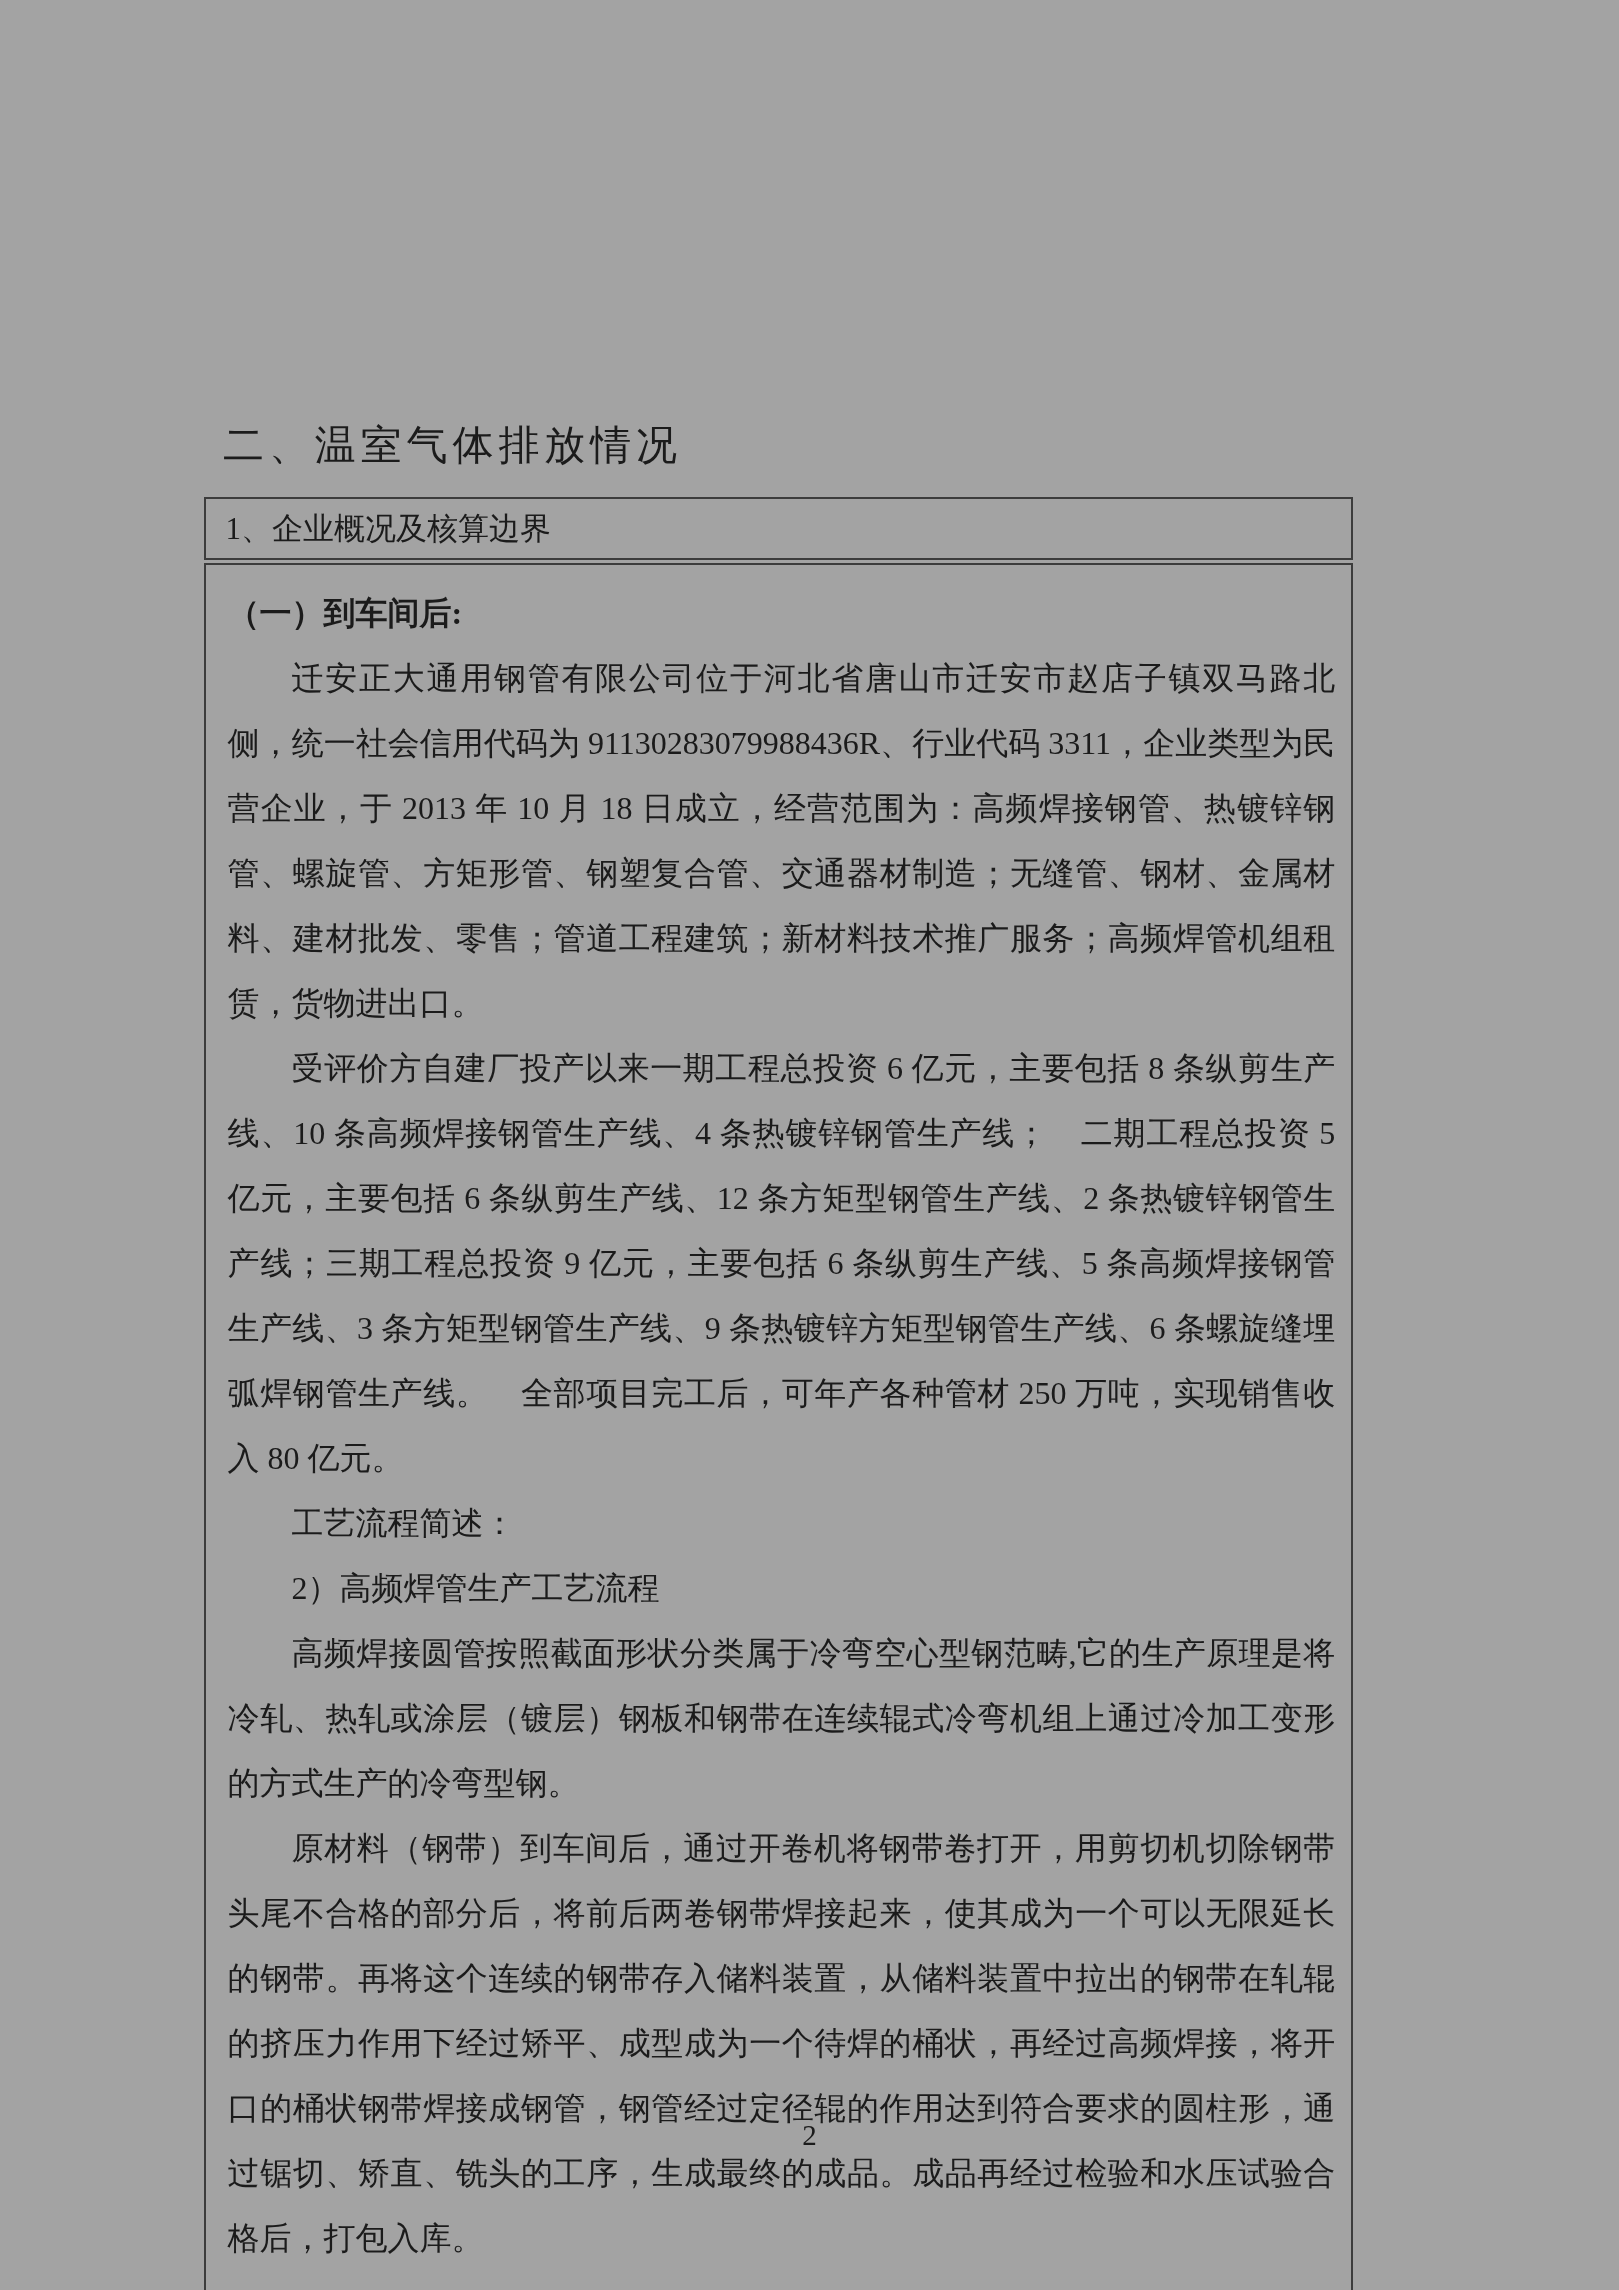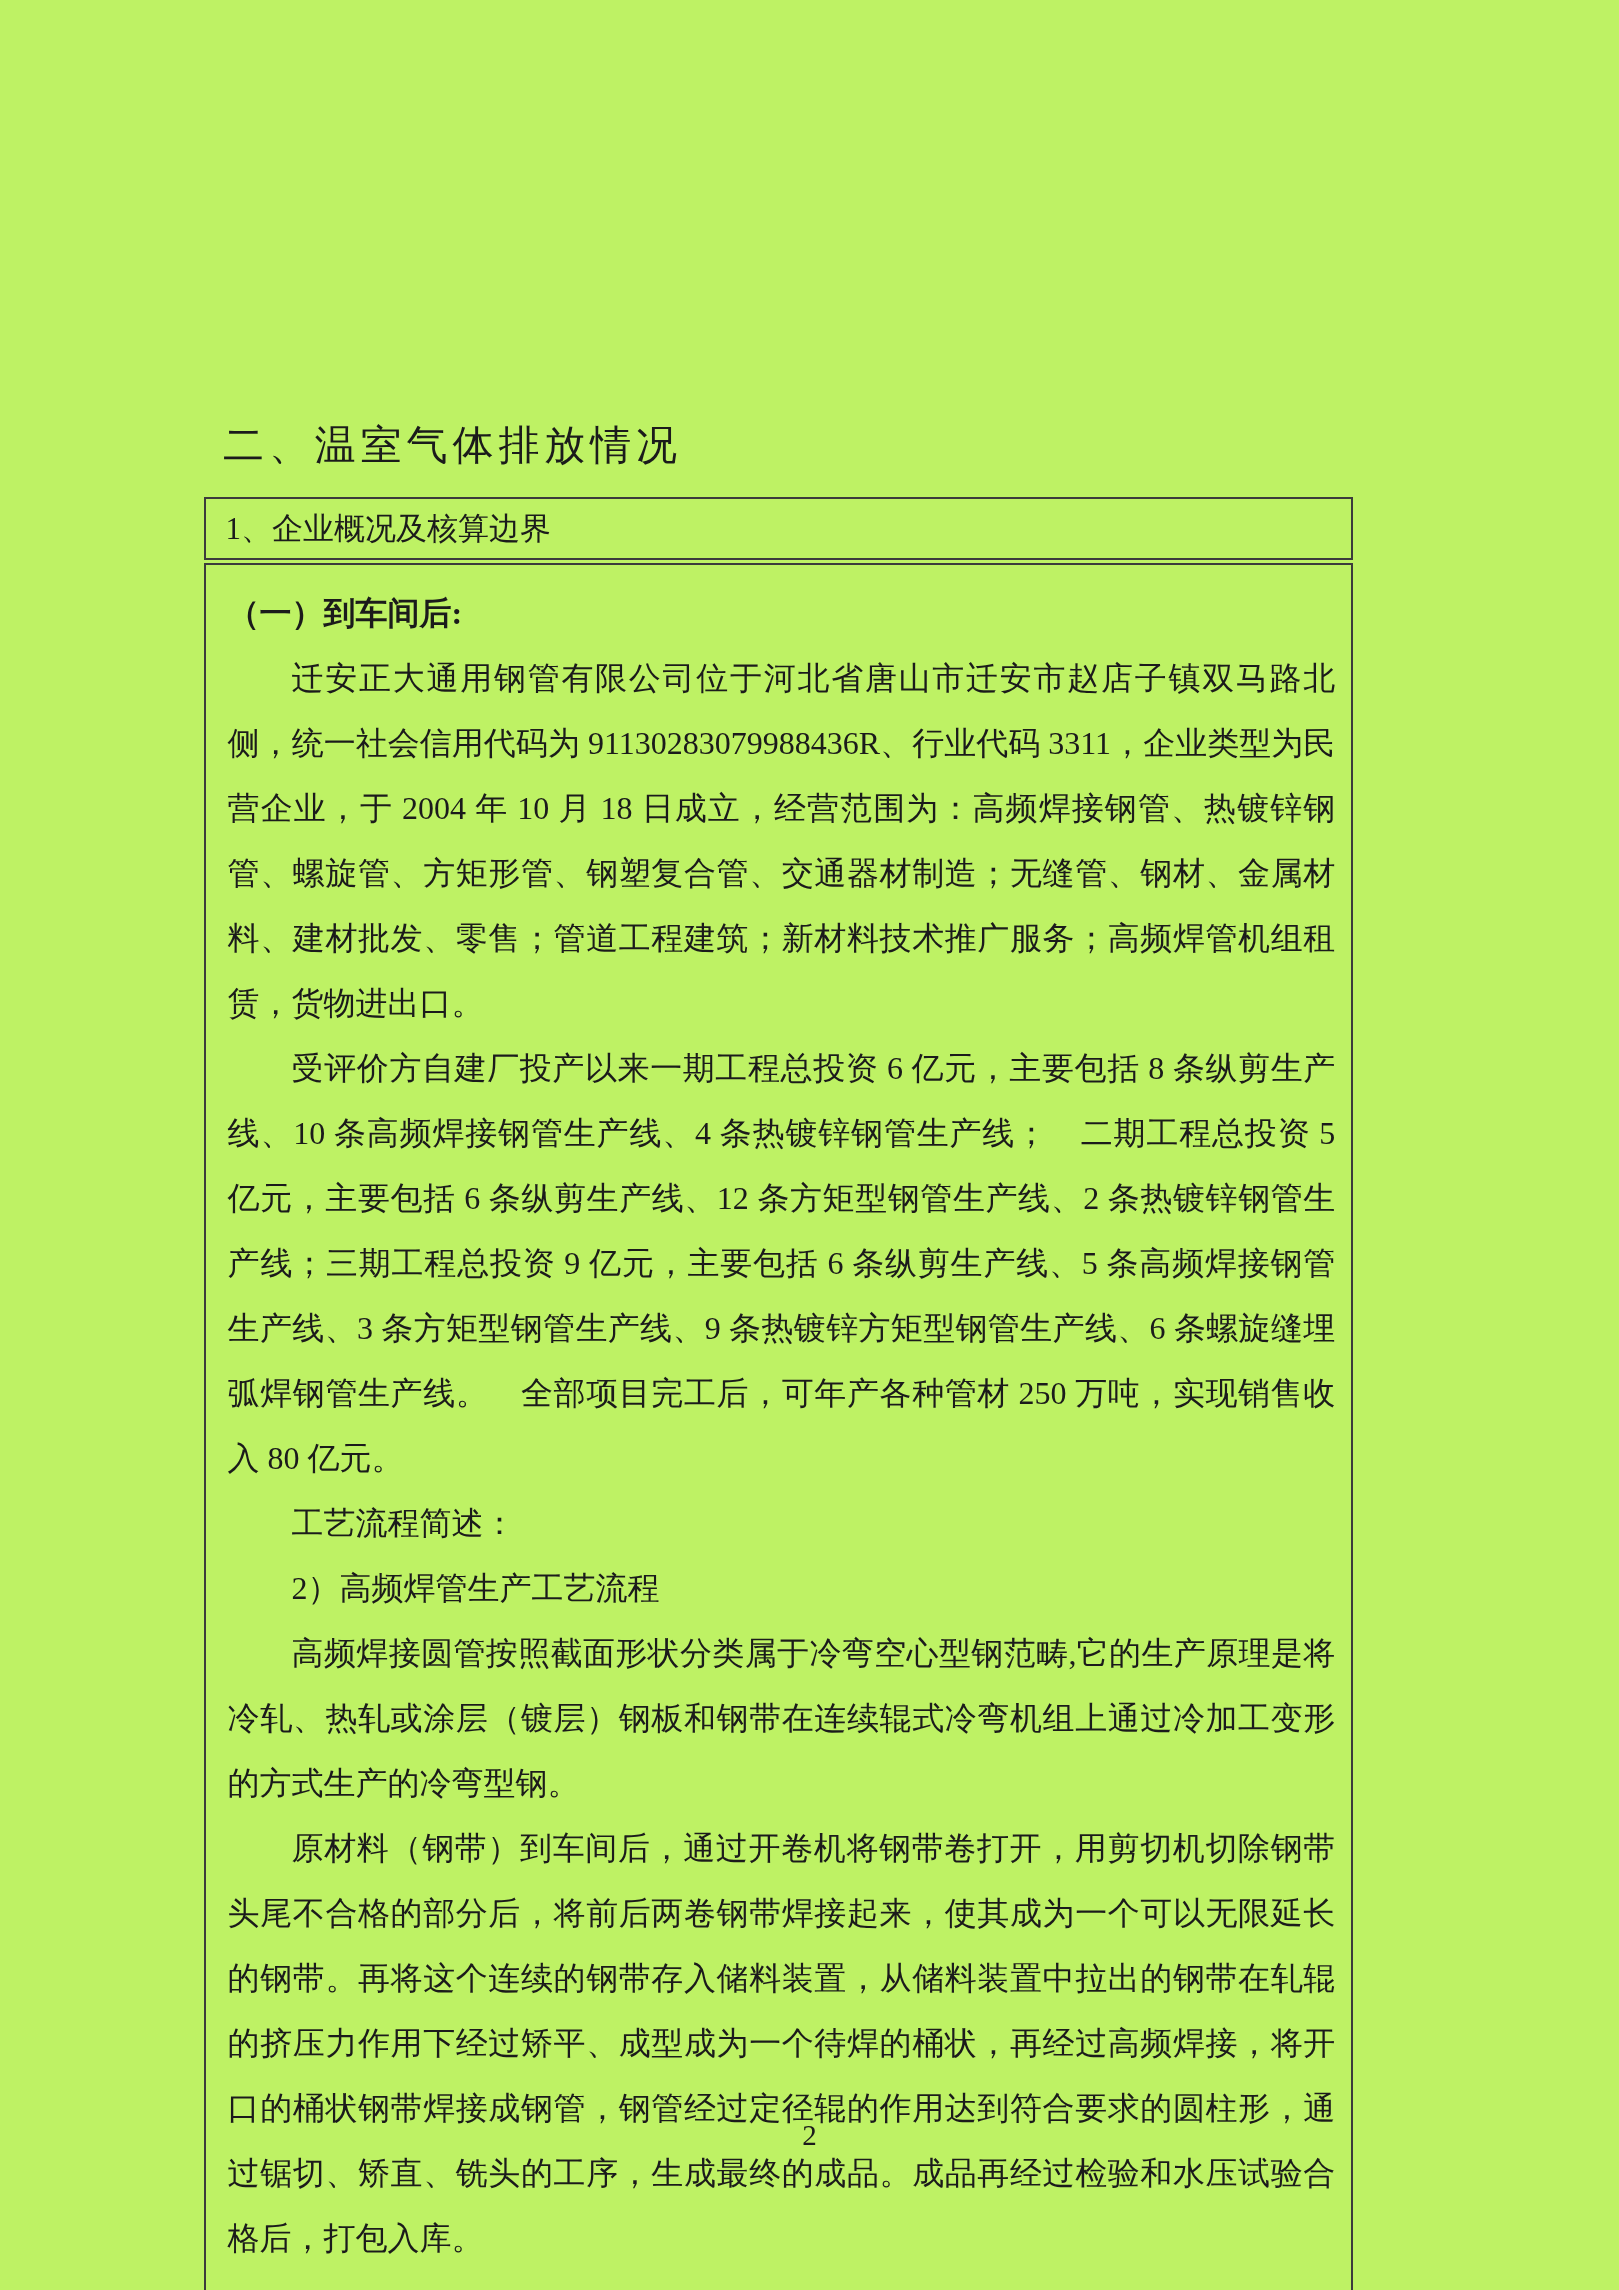--- a/index.html
+++ b/index.html
@@ -1,21 +1,21 @@
 <!DOCTYPE html>
 <html><head>
 <meta charset="utf-8">
 <style>
   * { margin: 0; padding: 0; box-sizing: border-box; }
   html, body { background: #ffffff; }
   .page {
     position: relative;
     width: 1619px;
     height: 2291px;
-    background: #bef264;
+    background: #a3a3a3;
     font-family: "Liberation Serif", "DejaVu Serif", serif;
     color: #1b1b1b;
     overflow: hidden;
   }
   .sec-title {
     position: absolute;
     left: 223px;
     top: 418px;
     font-size: 41px;
     font-weight: 500;
@@ -64,21 +64,21 @@
 
 <div class="page">
   <div class="sec-title">二、温室气体排放情况</div>
 
   <div class="doc-table">
     <div class="row-header">
       <span>1、企业概况及核算边界</span>
     </div>
     <div class="row-body" id="paragraphs">
         <div class="para heading">（一）到车间后:</div>
-        <div class="para indent">迁安正大通用钢管有限公司位于河北省唐山市迁安市赵店子镇双马路北侧，统一社会信用代码为 91130283079988436R、行业代码 3311，企业类型为民营企业，于 2004 年 10 月 18 日成立，经营范围为：高频焊接钢管、热镀锌钢管、螺旋管、方矩形管、钢塑复合管、交通器材制造；无缝管、钢材、金属材料、建材批发、零售；管道工程建筑；新材料技术推广服务；高频焊管机组租赁，货物进出口。</div>
+        <div class="para indent">迁安正大通用钢管有限公司位于河北省唐山市迁安市赵店子镇双马路北侧，统一社会信用代码为 91130283079988436R、行业代码 3311，企业类型为民营企业，于 2013 年 10 月 18 日成立，经营范围为：高频焊接钢管、热镀锌钢管、螺旋管、方矩形管、钢塑复合管、交通器材制造；无缝管、钢材、金属材料、建材批发、零售；管道工程建筑；新材料技术推广服务；高频焊管机组租赁，货物进出口。</div>
         <div class="para indent">受评价方自建厂投产以来一期工程总投资 6 亿元，主要包括 8 条纵剪生产线、10 条高频焊接钢管生产线、4 条热镀锌钢管生产线；　二期工程总投资 5 亿元，主要包括 6 条纵剪生产线、12 条方矩型钢管生产线、2 条热镀锌钢管生产线；三期工程总投资 9 亿元，主要包括 6 条纵剪生产线、5 条高频焊接钢管生产线、3 条方矩型钢管生产线、9 条热镀锌方矩型钢管生产线、6 条螺旋缝埋弧焊钢管生产线。　全部项目完工后，可年产各种管材 250 万吨，实现销售收入 80 亿元。</div>
         <div class="para indent">工艺流程简述：</div>
         <div class="para indent">2）高频焊管生产工艺流程</div>
         <div class="para indent">高频焊接圆管按照截面形状分类属于冷弯空心型钢范畴,它的生产原理是将冷轧、热轧或涂层（镀层）钢板和钢带在连续辊式冷弯机组上通过冷加工变形的方式生产的冷弯型钢。</div>
         <div class="para indent">原材料（钢带）到车间后，通过开卷机将钢带卷打开，用剪切机切除钢带头尾不合格的部分后，将前后两卷钢带焊接起来，使其成为一个可以无限延长的钢带。再将这个连续的钢带存入储料装置，从储料装置中拉出的钢带在轧辊的挤压力作用下经过矫平、成型成为一个待焊的桶状，再经过高频焊接，将开口的桶状钢带焊接成钢管，钢管经过定径辊的作用达到符合要求的圆柱形，通过锯切、矫直、铣头的工序，生成最终的成品。成品再经过检验和水压试验合格后，打包入库。</div>
       </div>
   </div>
 
   <div class="page-number">2</div>
 </div>

